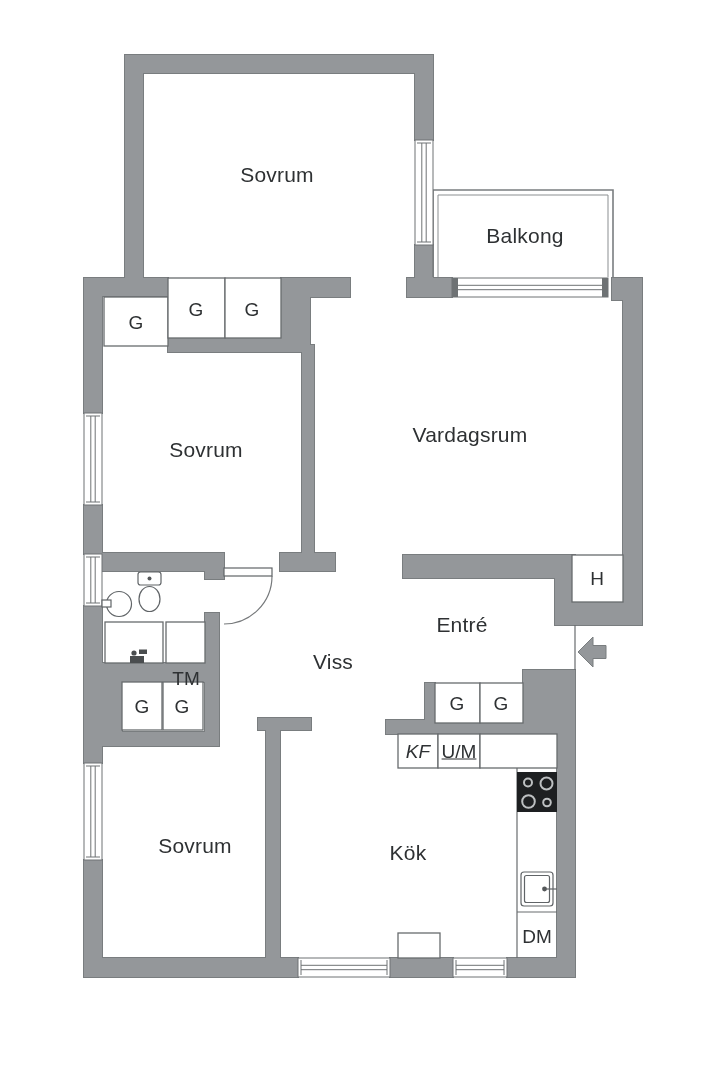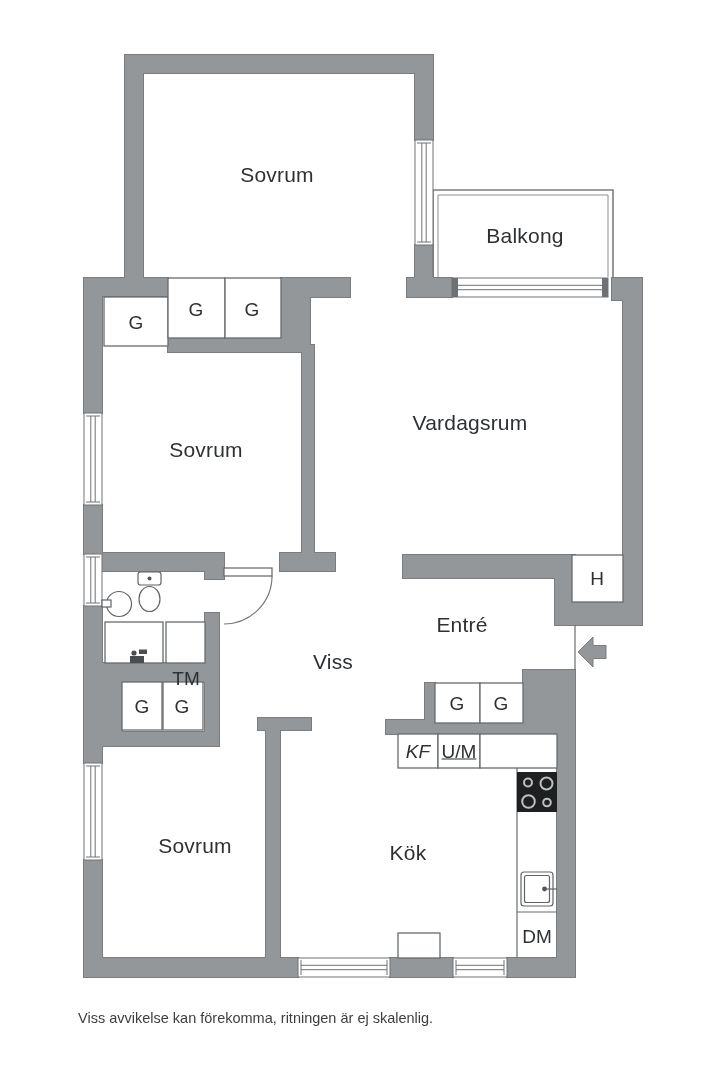--- a/index.html
+++ b/index.html
@@ -212,34 +212,33 @@
       <line x1="546" y1="889" x2="557" y2="889"></line>
       <circle cx="544.5" cy="889" r="2.4" fill="#55585A" stroke="none"></circle>
     </g>
 
     <polygon points="578,652 593,637 593,645.5 606,645.5 606,658.5 593,658.5 593,667" fill="#94979A" stroke="#797D7F" stroke-width="1"></polygon>
   </svg>
 
   <div id="labels">
       <div class="plan-label room-label" style="left: 277px; top: 174px;">Sovrum</div>
       <div class="plan-label room-label" style="left: 525px; top: 235px;">Balkong</div>
-      <div class="plan-label room-label" style="left: 470px; top: 422px;">Vardagsrum</div>
+      <div class="plan-label room-label" style="left: 470px; top: 434px;">Vardagsrum</div>
       <div class="plan-label room-label" style="left: 206px; top: 449px;">Sovrum</div>
       <div class="plan-label room-label" style="left: 333px; top: 661px;">Viss</div>
       <div class="plan-label room-label" style="left: 462px; top: 624px;">Entré</div>
       <div class="plan-label room-label" style="left: 195px; top: 845px;">Sovrum</div>
       <div class="plan-label room-label" style="left: 408px; top: 852px;">Kök</div>
       <div class="plan-label small-label" style="left: 136px; top: 322px;">G</div>
       <div class="plan-label small-label" style="left: 196px; top: 309px;">G</div>
       <div class="plan-label small-label" style="left: 252px; top: 309px;">G</div>
       <div class="plan-label small-label" style="left: 186px; top: 678px;">TM</div>
       <div class="plan-label small-label" style="left: 142px; top: 706px;">G</div>
       <div class="plan-label small-label" style="left: 182px; top: 706px;">G</div>
       <div class="plan-label small-label" style="left: 597px; top: 578px;">H</div>
       <div class="plan-label small-label" style="left: 457px; top: 703px;">G</div>
       <div class="plan-label small-label" style="left: 501px; top: 703px;">G</div>
       <div class="plan-label small-label" style="left: 418px; top: 751px; font-style: italic;">KF</div>
       <div class="plan-label small-label" style="left: 459px; top: 751px; text-decoration: underline;">U/M</div>
       <div class="plan-label small-label" style="left: 537px; top: 936px;">DM</div>
     </div>
 
-  <div id="footer-note">Viss avvikelse kan förekomma, ritningen är ej skalenlig.</div>
 </div>
 
 </body></html>

